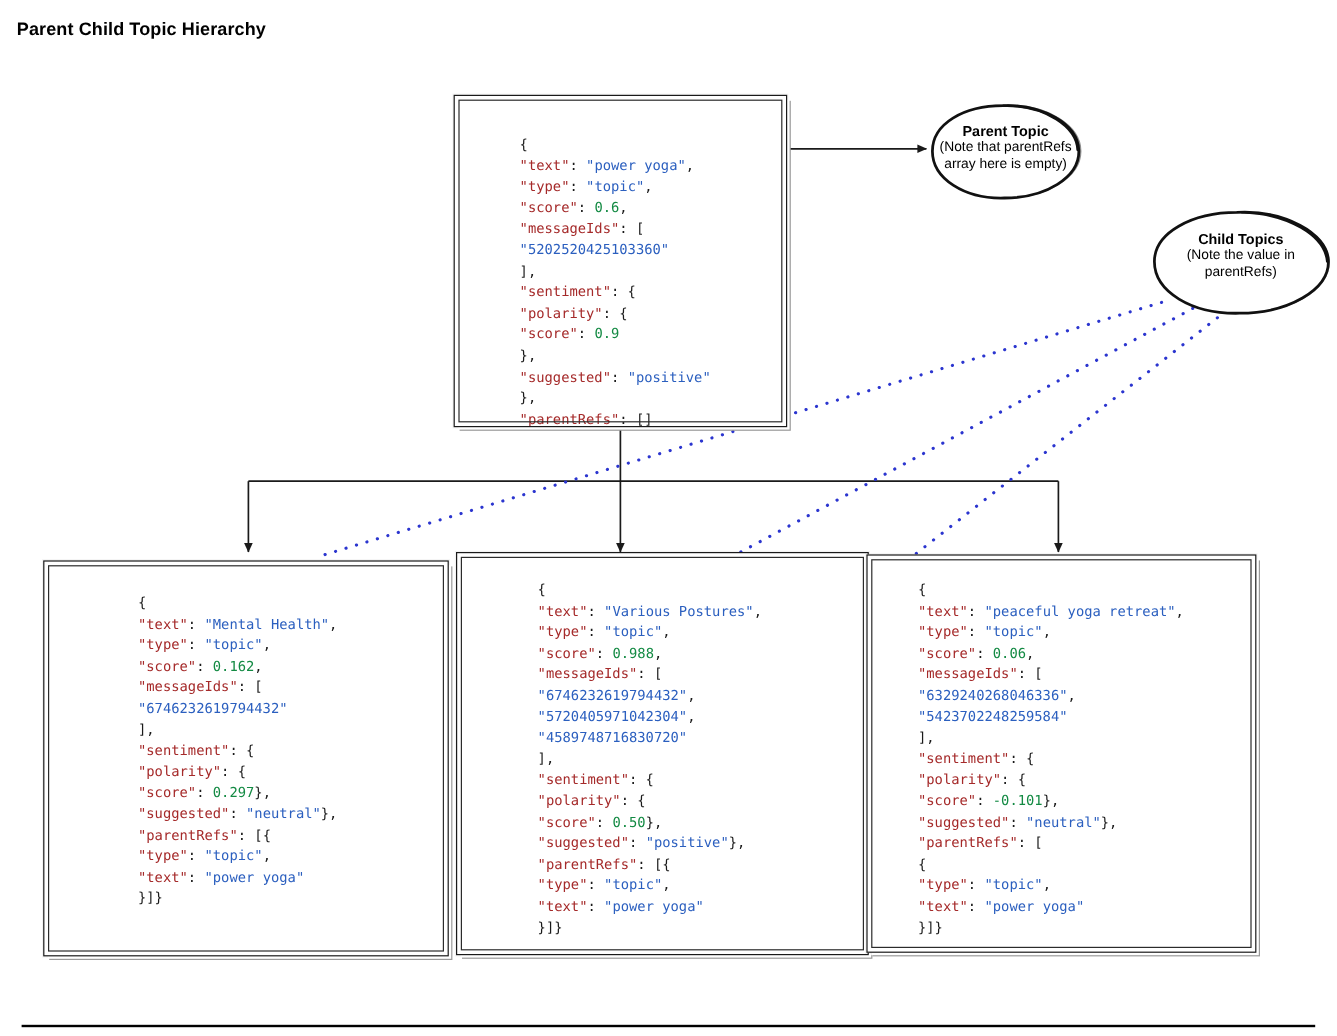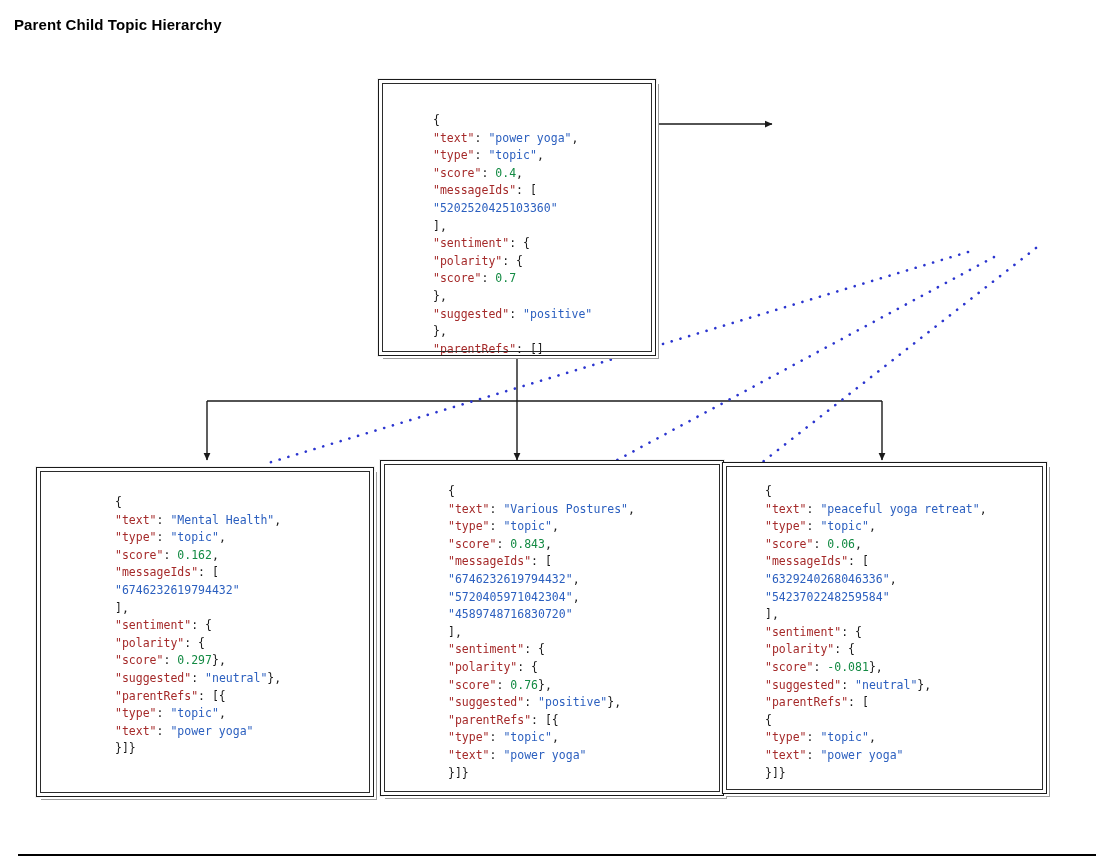--- a/index.html
+++ b/index.html
@@ -129,27 +129,27 @@
       <path d="M968,252 L268,463"></path>
       <path d="M994,257 L608,465"></path>
       <path d="M1036,248 L760,464"></path>
     </g>
   </svg>
 
   <div class="json-box" style="left:378px; top:79px; width:278px; height:277px;">
     <div class="json-code" style="left:54px; top:32px;"><span class="p">{</span>
 <span class="k">"text"</span><span class="p">: </span><span class="s">"power yoga"</span><span class="p">,</span>
 <span class="k">"type"</span><span class="p">: </span><span class="s">"topic"</span><span class="p">,</span>
-<span class="k">"score"</span><span class="p">: </span><span class="n">0.4</span><span class="p">,</span>
+<span class="k">"score"</span><span class="p">: </span><span class="n">0.6</span><span class="p">,</span>
 <span class="k">"messageIds"</span><span class="p">: [</span>
 <span class="s">"5202520425103360"</span>
 <span class="p">],</span>
 <span class="k">"sentiment"</span><span class="p">: {</span>
 <span class="k">"polarity"</span><span class="p">: {</span>
-<span class="k">"score"</span><span class="p">: </span><span class="n">0.7</span>
+<span class="k">"score"</span><span class="p">: </span><span class="n">0.9</span>
 <span class="p">},</span>
 <span class="k">"suggested"</span><span class="p">: </span><span class="s">"positive"</span>
 <span class="p">},</span>
 <span class="k">"parentRefs"</span><span class="p">: []</span>
 </div>
   </div>
 
   <div class="json-box" style="left:36px; top:467px; width:338px; height:330px;">
     <div class="json-code" style="left:78px; top:26px;"><span class="p">{</span>
 <span class="k">"text"</span><span class="p">: </span><span class="s">"Mental Health"</span><span class="p">,</span>
@@ -165,53 +165,79 @@
 <span class="k">"parentRefs"</span><span class="p">: [{</span>
 <span class="k">"type"</span><span class="p">: </span><span class="s">"topic"</span><span class="p">,</span>
 <span class="k">"text"</span><span class="p">: </span><span class="s">"power yoga"</span>
 <span class="p">}]}</span></div>
   </div>
 
   <div class="json-box" style="left:380px; top:460px; width:344px; height:336px;">
     <div class="json-code" style="left:67px; top:22px;"><span class="p">{</span>
 <span class="k">"text"</span><span class="p">: </span><span class="s">"Various Postures"</span><span class="p">,</span>
 <span class="k">"type"</span><span class="p">: </span><span class="s">"topic"</span><span class="p">,</span>
-<span class="k">"score"</span><span class="p">: </span><span class="n">0.843</span><span class="p">,</span>
+<span class="k">"score"</span><span class="p">: </span><span class="n">0.988</span><span class="p">,</span>
 <span class="k">"messageIds"</span><span class="p">: [</span>
 <span class="s">"6746232619794432"</span><span class="p">,</span>
 <span class="s">"5720405971042304"</span><span class="p">,</span>
 <span class="s">"4589748716830720"</span>
 <span class="p">],</span>
 <span class="k">"sentiment"</span><span class="p">: {</span>
 <span class="k">"polarity"</span><span class="p">: {</span>
-<span class="k">"score"</span><span class="p">: </span><span class="n">0.76</span><span class="p">},</span>
+<span class="k">"score"</span><span class="p">: </span><span class="n">0.50</span><span class="p">},</span>
 <span class="k">"suggested"</span><span class="p">: </span><span class="s">"positive"</span><span class="p">},</span>
 <span class="k">"parentRefs"</span><span class="p">: [{</span>
 <span class="k">"type"</span><span class="p">: </span><span class="s">"topic"</span><span class="p">,</span>
 <span class="k">"text"</span><span class="p">: </span><span class="s">"power yoga"</span>
 <span class="p">}]}</span></div>
   </div>
 
   <div class="json-box" style="left:722px; top:462px; width:325px; height:332px;">
     <div class="json-code" style="left:42px; top:20px;"><span class="p">{</span>
 <span class="k">"text"</span><span class="p">: </span><span class="s">"peaceful yoga retreat"</span><span class="p">,</span>
 <span class="k">"type"</span><span class="p">: </span><span class="s">"topic"</span><span class="p">,</span>
 <span class="k">"score"</span><span class="p">: </span><span class="n">0.06</span><span class="p">,</span>
 <span class="k">"messageIds"</span><span class="p">: [</span>
 <span class="s">"6329240268046336"</span><span class="p">,</span>
 <span class="s">"5423702248259584"</span>
 <span class="p">],</span>
 <span class="k">"sentiment"</span><span class="p">: {</span>
 <span class="k">"polarity"</span><span class="p">: {</span>
-<span class="k">"score"</span><span class="p">: </span><span class="n">-0.081</span><span class="p">},</span>
+<span class="k">"score"</span><span class="p">: </span><span class="n">-0.101</span><span class="p">},</span>
 <span class="k">"suggested"</span><span class="p">: </span><span class="s">"neutral"</span><span class="p">},</span>
 <span class="k">"parentRefs"</span><span class="p">: [</span>
 <span class="p">{</span>
 <span class="k">"type"</span><span class="p">: </span><span class="s">"topic"</span><span class="p">,</span>
 <span class="k">"text"</span><span class="p">: </span><span class="s">"power yoga"</span>
 <span class="p">}]}</span></div>
   </div>
 
-
+  <div class="callout" style="left:770px; top:78px; width:136px; height:92px;">
+    <svg width="136" height="92" viewBox="0 0 136 92" xmlns="http://www.w3.org/2000/svg">
+      <ellipse cx="69" cy="48" rx="61" ry="38" fill="none" stroke="#8c8c8c" stroke-width="2.4"></ellipse>
+      <path d="M66,10 C99,9 128,25 129,47 C130,70 101,87 67,87
+               C34,88 7,71 7,48 C7,25 33,10 66,10" fill="#ffffff" stroke="#111111" stroke-width="2.3" stroke-linecap="round"></path>
+      <path d="M70,10 C101,11 127,27 128,47" fill="none" stroke="#111111" stroke-width="2" stroke-linecap="round"></path>
+    </svg>
+    <div class="callout-text" style="top:24px;">
+      <span class="callout-title">Parent Topic</span>
+      <span class="callout-sub">(Note that parentRefs</span>
+      <span class="callout-sub">array here is empty)</span>
+    </div>
+  </div>
+
+  <div class="callout" style="left:955px; top:164px; width:158px; height:104px;">
+    <svg width="158" height="104" viewBox="0 0 158 104" xmlns="http://www.w3.org/2000/svg">
+      <ellipse cx="80" cy="55" rx="72" ry="41" fill="none" stroke="#8c8c8c" stroke-width="2.4"></ellipse>
+      <path d="M76,13 C115,11 151,30 152,53 C153,78 118,97 78,97
+               C38,98 7,79 7,54 C7,30 38,13 76,13" fill="#ffffff" stroke="#111111" stroke-width="2.3" stroke-linecap="round"></path>
+      <path d="M80,13 C118,14 149,32 151,54" fill="none" stroke="#111111" stroke-width="2" stroke-linecap="round"></path>
+    </svg>
+    <div class="callout-text" style="top:28px;">
+      <span class="callout-title">Child Topics</span>
+      <span class="callout-sub">(Note the value in</span>
+      <span class="callout-sub">parentRefs)</span>
+    </div>
+  </div>
 
   <div class="footer-rule"></div>
 
 </div>
 
 </body></html>

